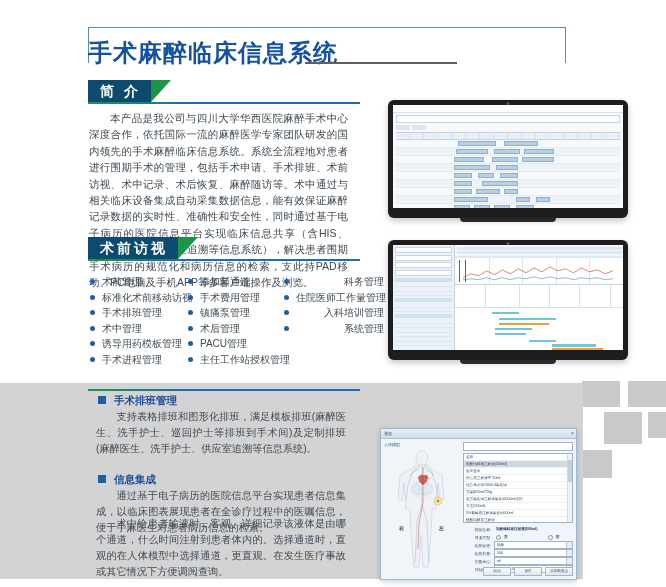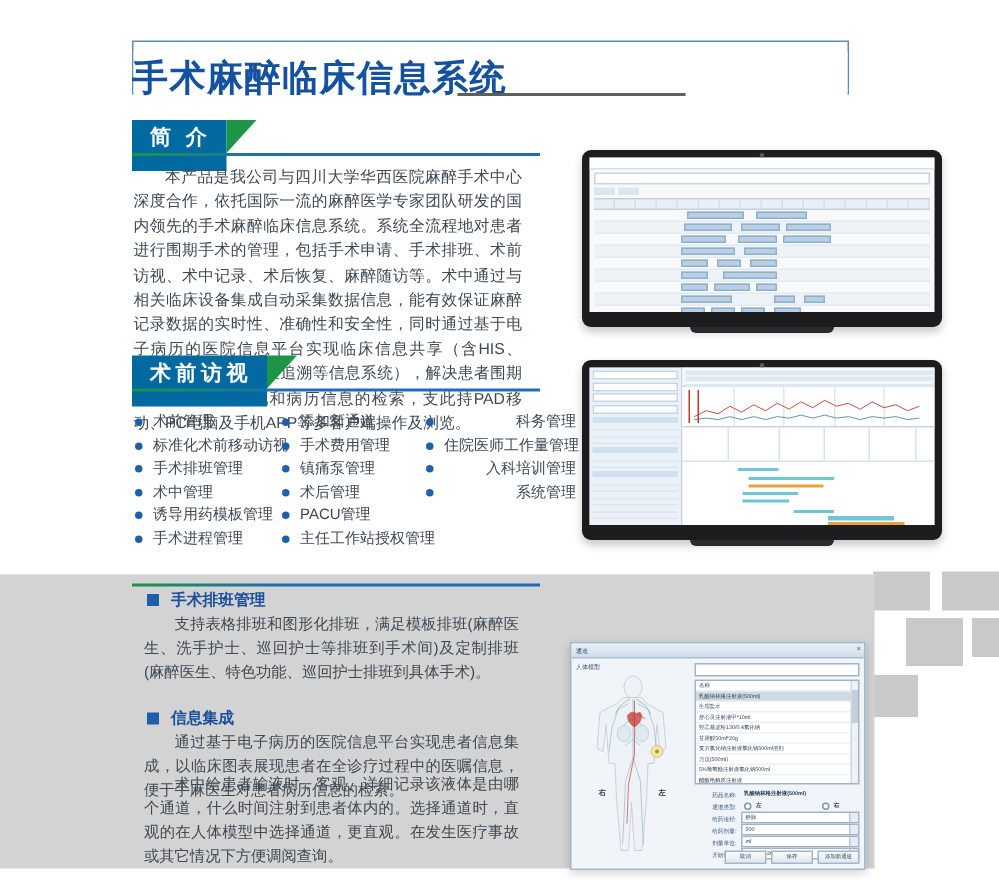--- a/index.html
+++ b/index.html
@@ -87,25 +87,25 @@
   .sec-tab {
     position: relative;
     display: inline-block;
     height: 22px;
   }
   .sec-tab .chip {
     position: relative;
     display: inline-block;
     height: 22px;
     line-height: 22px;
-    background: #0369a1;
+    background: #0c4a6e;
     color: #ffffff;
     font-size: 14px;
     font-weight: bold;
-    padding: 0 10px 12px 12px;
+    padding: 0 10px 0 12px;
     letter-spacing: 3px;
     white-space: nowrap;
   }
   .sec-tab .chip::after {
     content: "";
     position: absolute;
     right: -20px;
     top: 0;
     width: 0;
     height: 0;
@@ -602,21 +602,21 @@
 
   <div class="sec" style="left:88px; top:367px; width:300px; z-index:3;">
     <div class="sec-underline" style="width:272px;"></div>
   </div>
 
   <div class="sf-block" style="left:96px; top:393px;">
     <div class="sf-head">
       <span class="sq"></span>
       <span>手术排班管理</span>
     </div>
-    <div class="sf-text">支持表格排班和图形化排班，满足模板排班(麻醉医生、洗手护士、巡回护士等排班到手术间)及定制排班(麻醉医生、特色功能、巡回护士排班到具体手术)。</div>
+    <div class="sf-text">支持表格排班和图形化排班，满足模板排班(麻醉医生、洗手护士、巡回护士等排班到手术间)及定制排班(麻醉医生、洗手护士、供应室追溯等信息系统)。</div>
   </div>
 
   <div class="sf-block" style="left:96px; top:472px;">
     <div class="sf-head">
       <span class="sq"></span>
       <span>信息集成</span>
     </div>
     <div class="sf-text">通过基于电子病历的医院信息平台实现患者信息集成，以临床图表展现患者在全诊疗过程中的医嘱信息，便于手麻医生对患者病历信息的检索。</div>
   </div>
 

